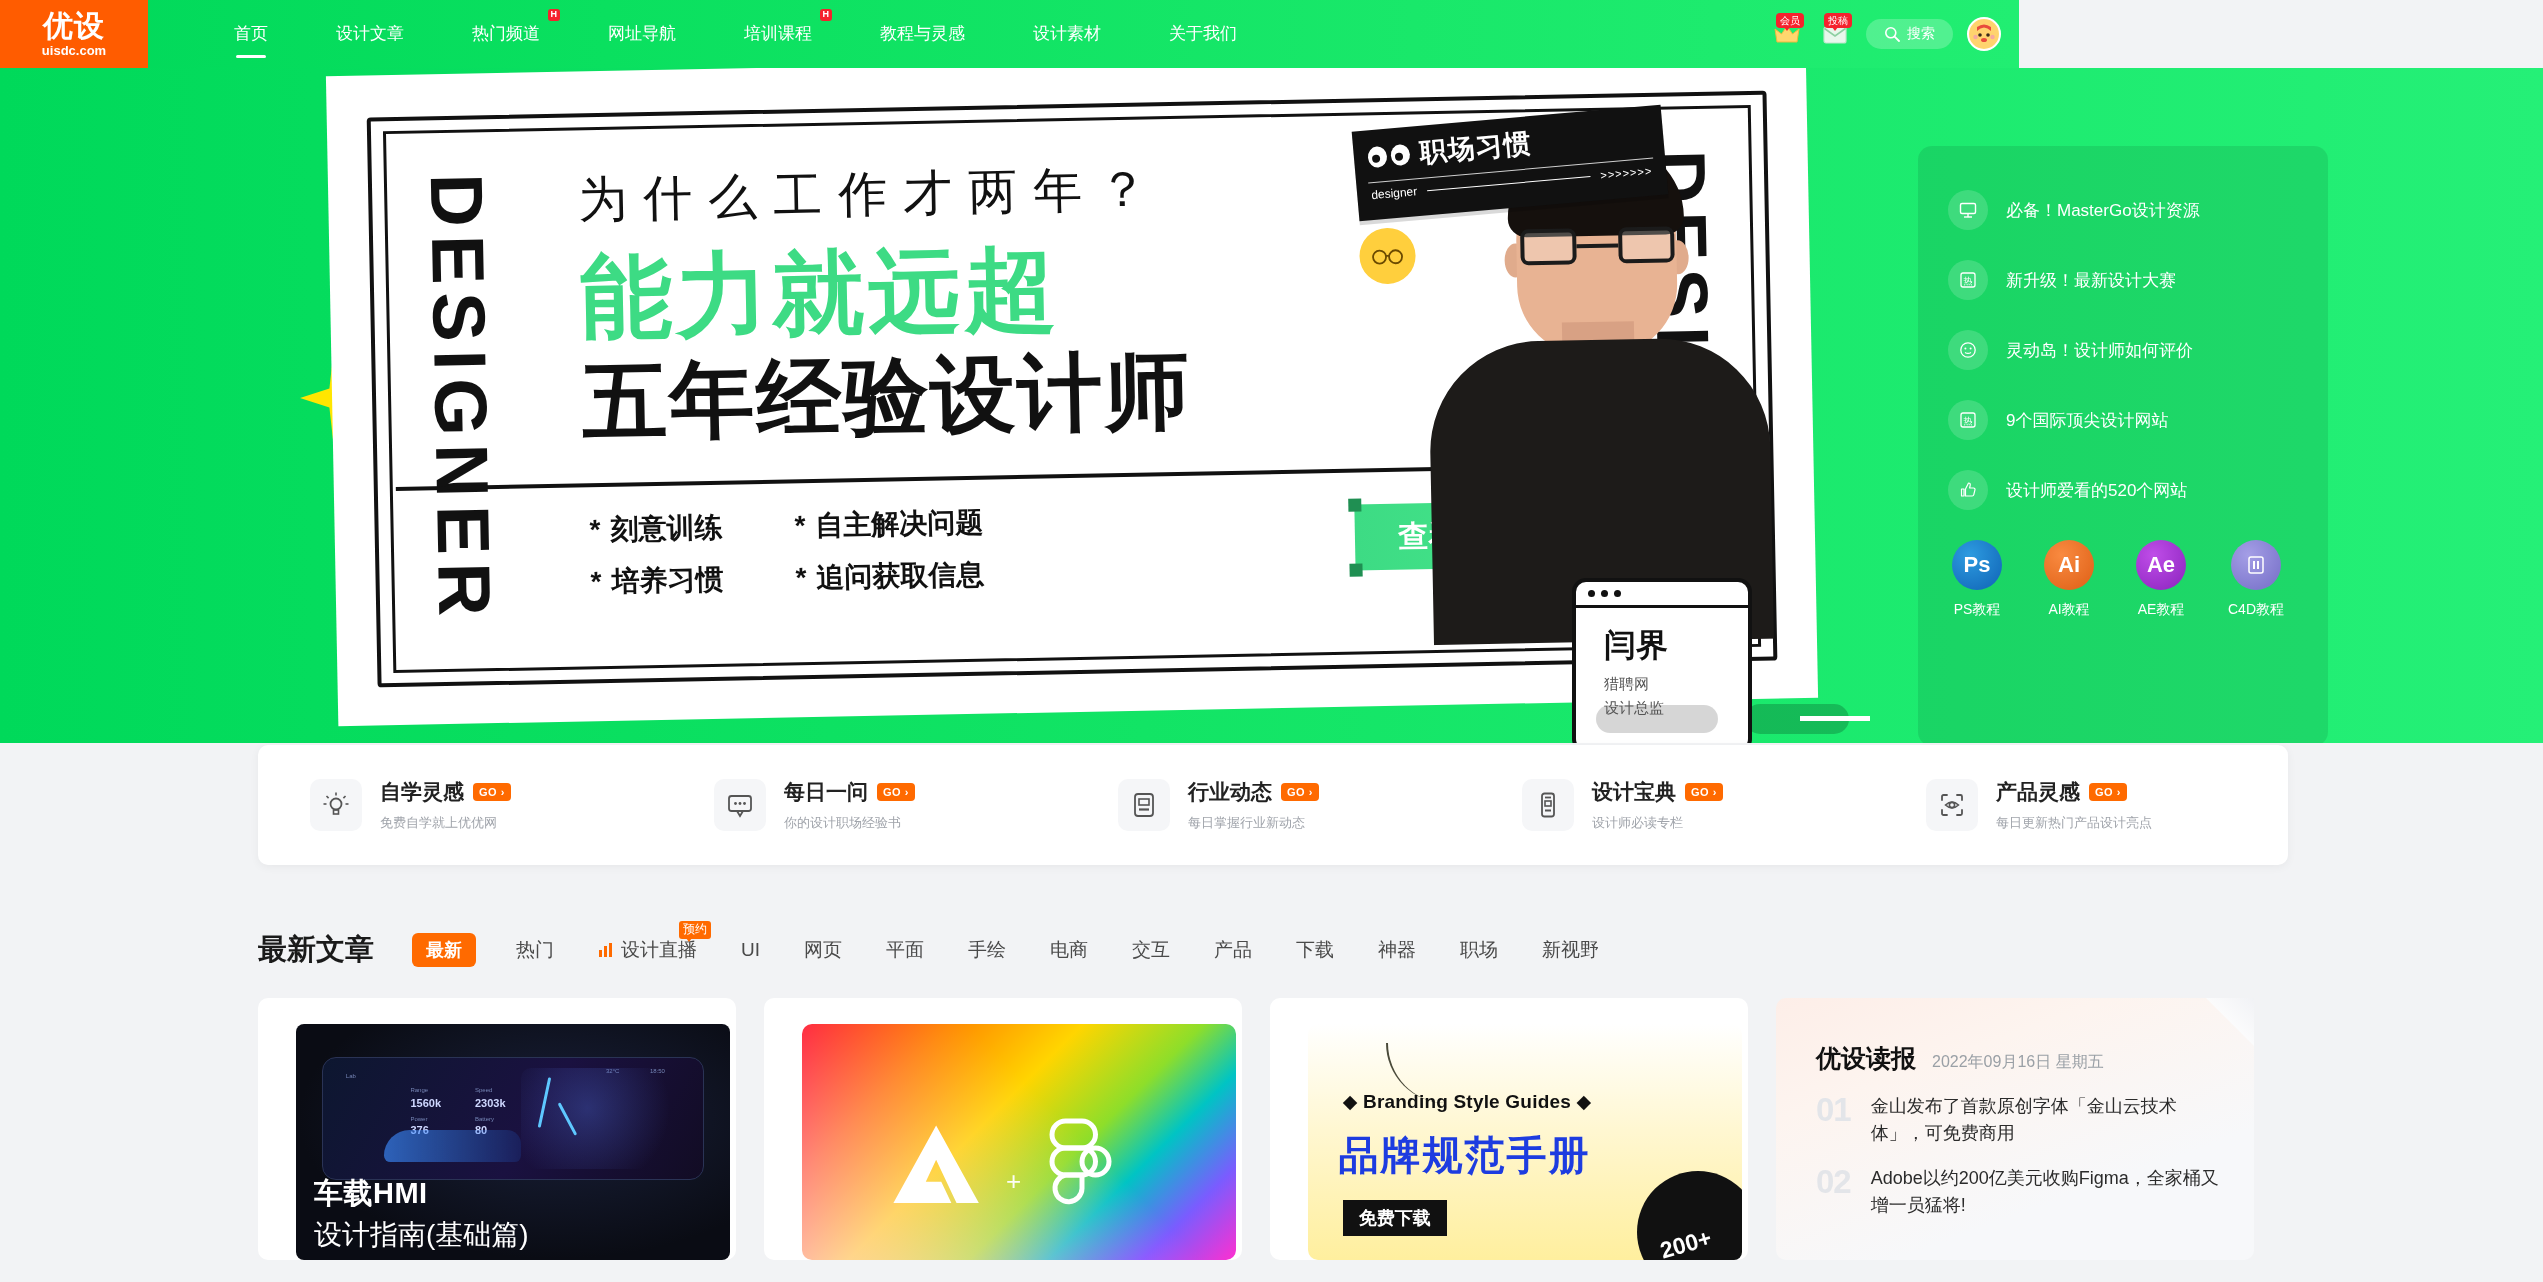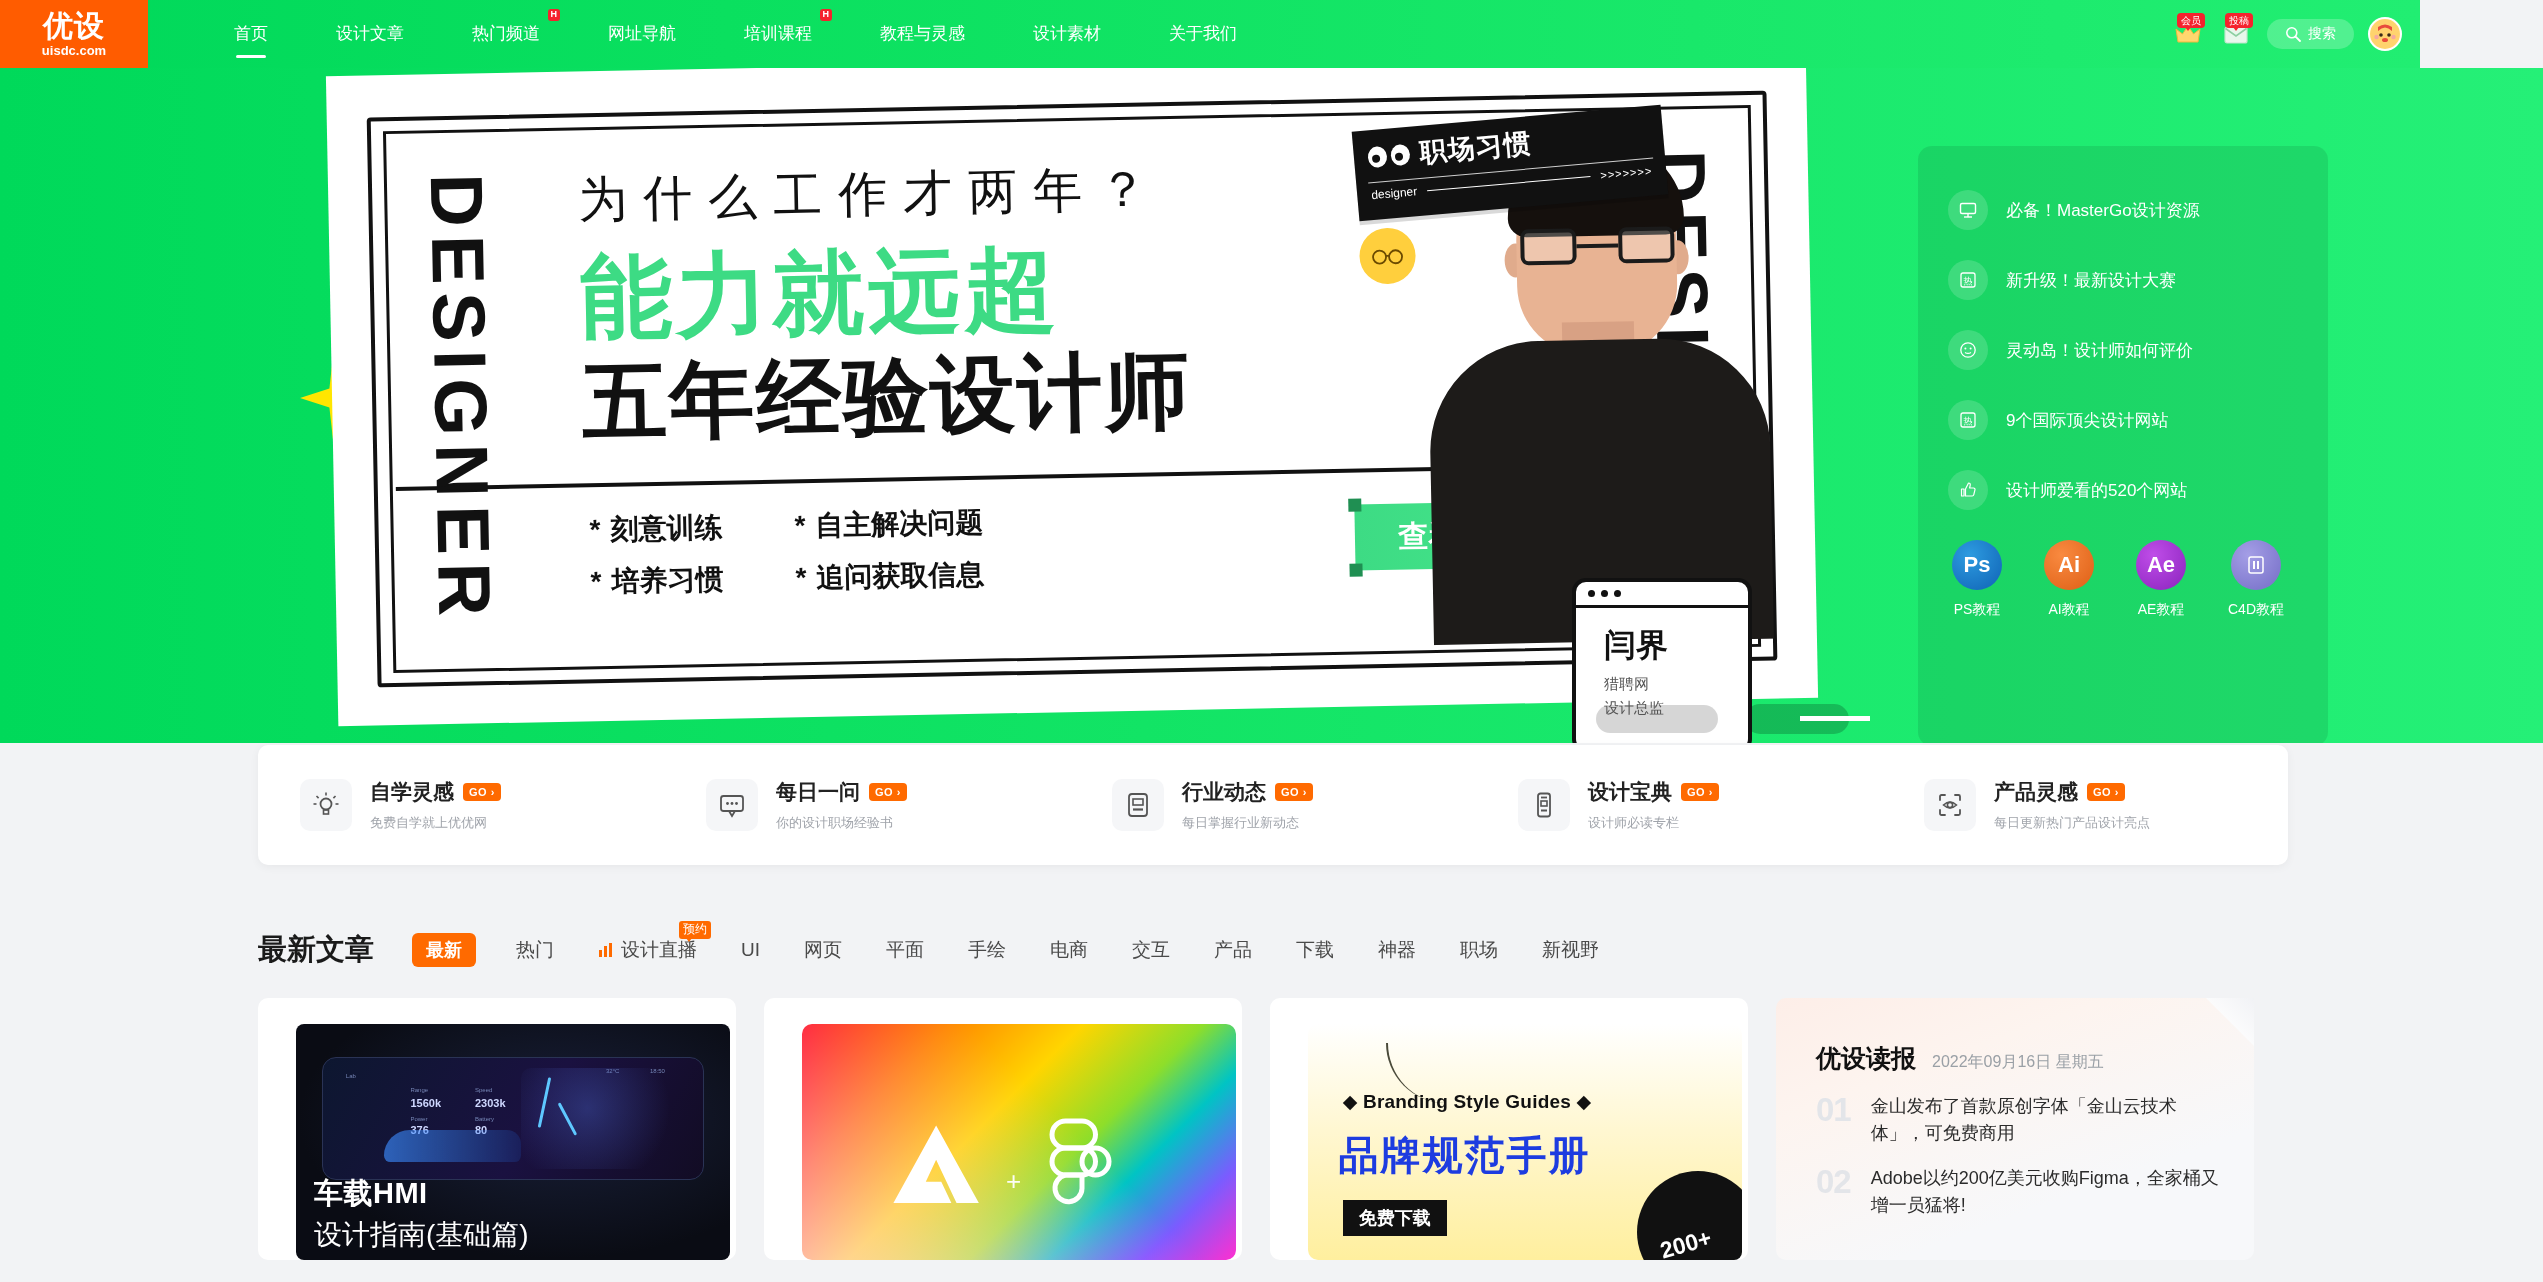--- a/index.html
+++ b/index.html
@@ -5,21 +5,21 @@
   * { box-sizing: border-box; margin: 0; padding: 0; }
   html, body {
     width: 2543px; height: 1282px;
     overflow: hidden;
     background: #f2f3f5;
     font-family: "Liberation Sans", "DejaVu Sans", sans-serif;
   }
 
   
   .header {
-    position: relative; width: 2420px; height: 68px;
+    position: relative; width: 2019px; height: 68px;
     background: linear-gradient(90deg,#00d85a 0%, #0ae05f 30%, #19e86a 70%, #21ee72 100%);
     display: flex; align-items: center;
   }
   .logo {
     width: 148px; height: 68px; background: #ff5c00;
     display: flex; flex-direction: column; align-items: center; justify-content: center;
     flex: none;
   }
   .logo-cn { color:#fff; font-size: 30px; font-weight: 700; letter-spacing: 1px; line-height: 1; }
   .logo-en { color:#fff; font-size: 13px; font-weight: 700; margin-top: 3px; line-height: 1; }
@@ -194,21 +194,21 @@
   .sp-app-ico {
     width: 50px; height: 50px; border-radius: 50%; display:flex;align-items:center;justify-content:center;
     color:#fff; font-size: 22px; font-weight: 700;
   }
   .sp-app-label { color:#fff; font-size: 14px; }
 
   
   .feature-strip {
     position:absolute; left: 258px; top: 745px; width: 2030px; height: 120px;
     background:#fff; border-radius: 10px; display:flex; align-items:center;
-    box-shadow: 0 2px 10px rgba(0,0,0,.05); z-index: 5;
+    box-shadow: 0 2px 10px rgba(0,0,0,.05); z-index: 5; padding-left: 10px;
   }
   .feature { flex:1; display:flex; align-items:center; gap: 18px; padding-left: 42px; cursor:pointer;}
   .f-ico { width: 52px; height: 52px; border-radius: 10px; background:#f5f6f8; display:flex;align-items:center;justify-content:center; flex:none;}
   .f-title-row { display:flex; align-items:center; gap: 9px; }
   .f-title { font-size: 21px; font-weight: 700; color:#222; }
   .go-badge {
     background:#ff6a00; color:#fff; font-size: 11px; font-weight:700;
     padding: 2px 6px; border-radius: 4px; letter-spacing:.5px; line-height:1.3;
   }
   .f-sub { font-size: 13px; color:#a0a4ab; margin-top: 8px; }

